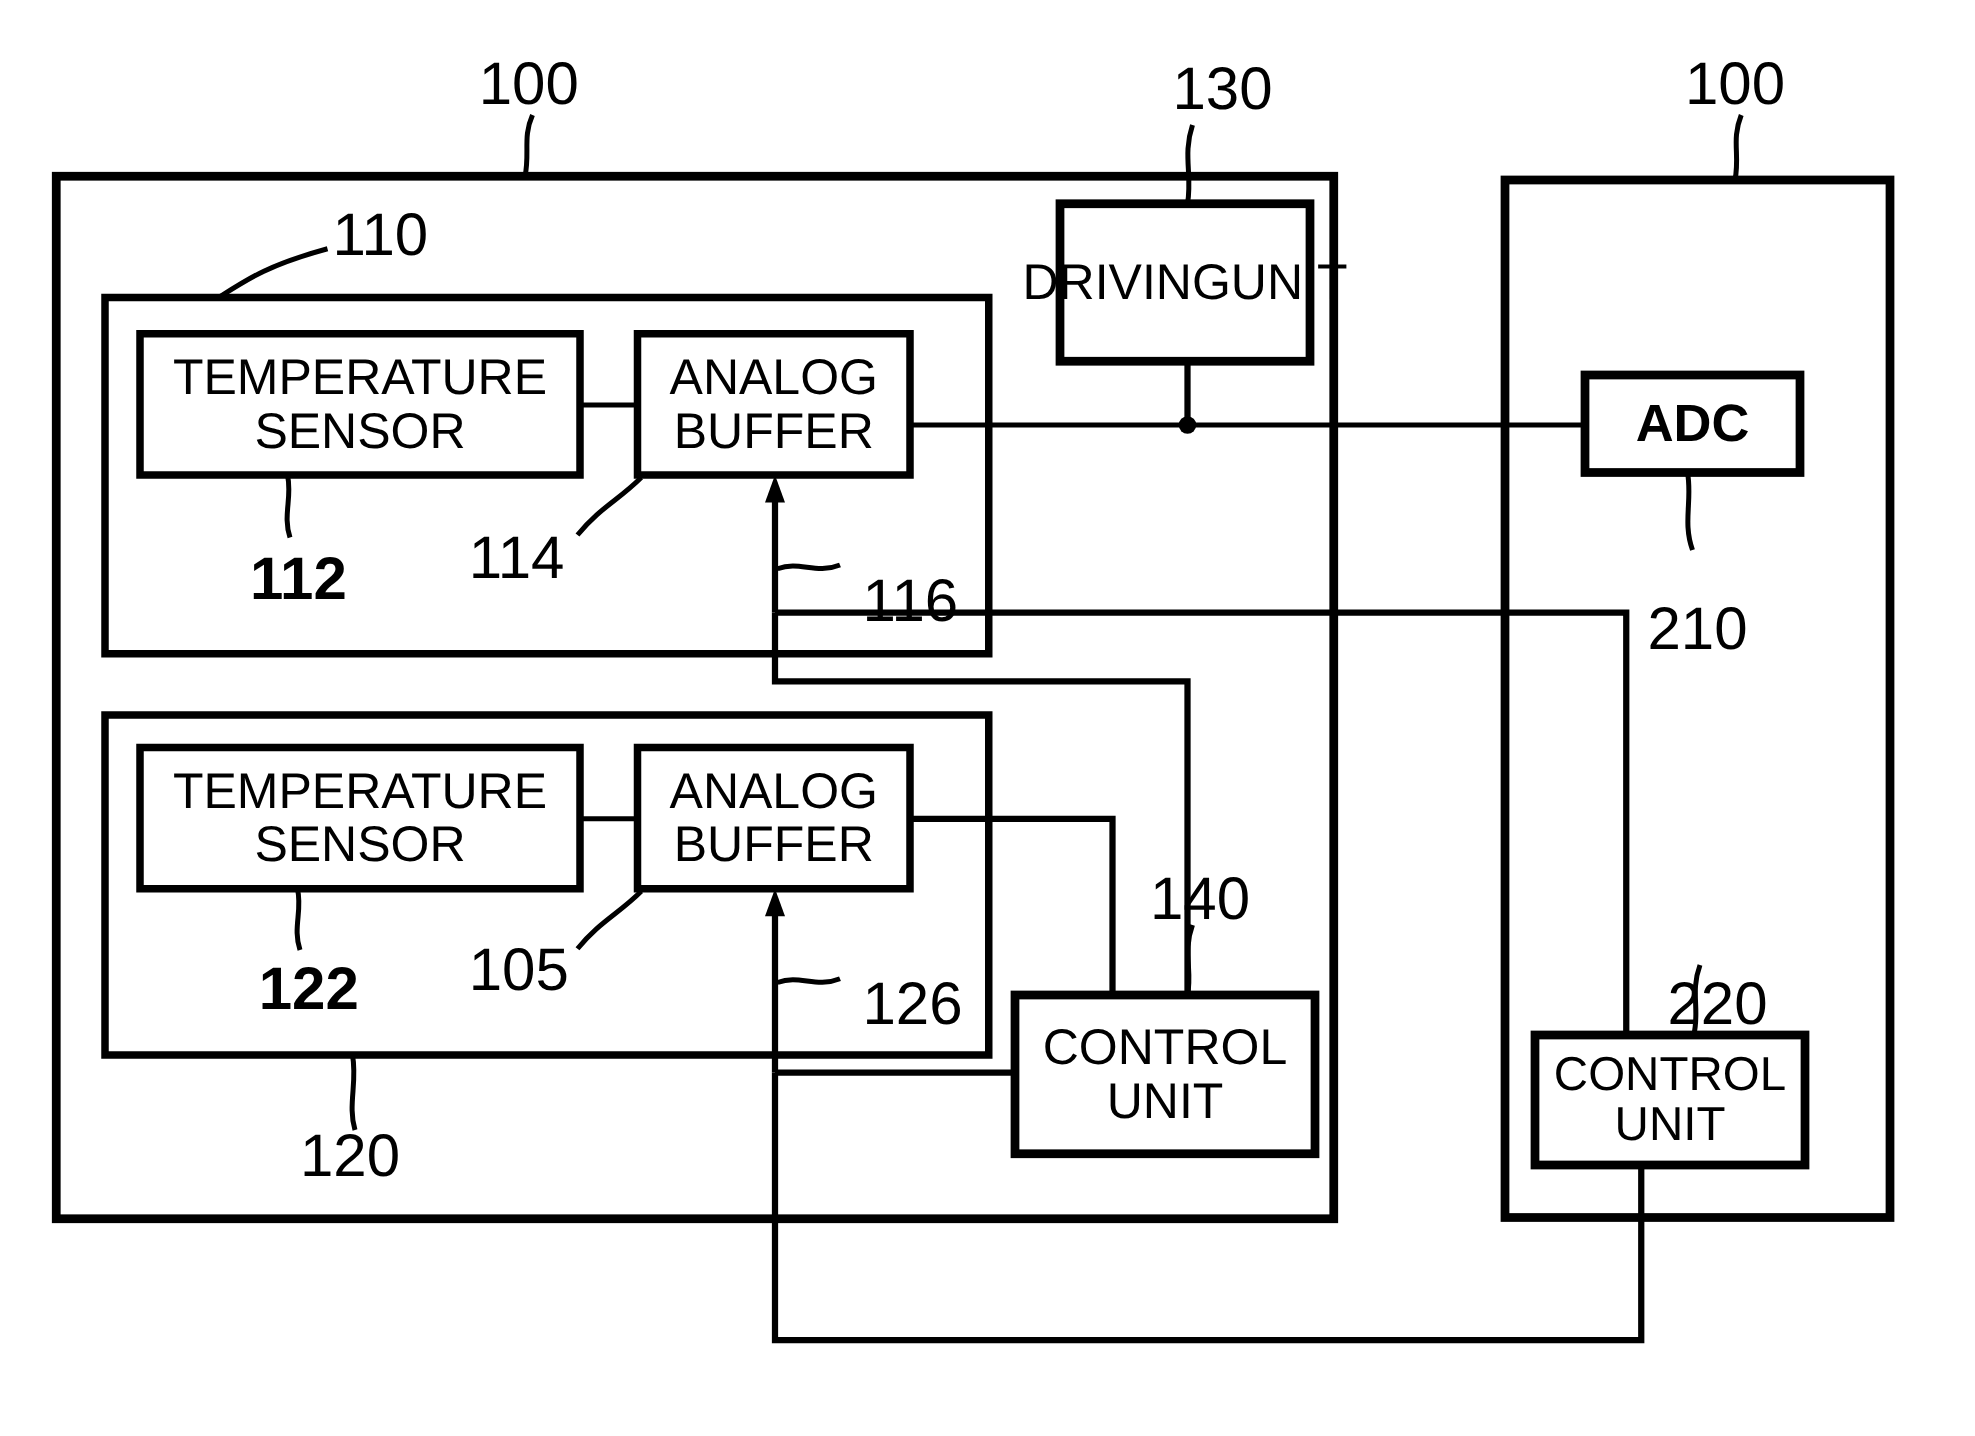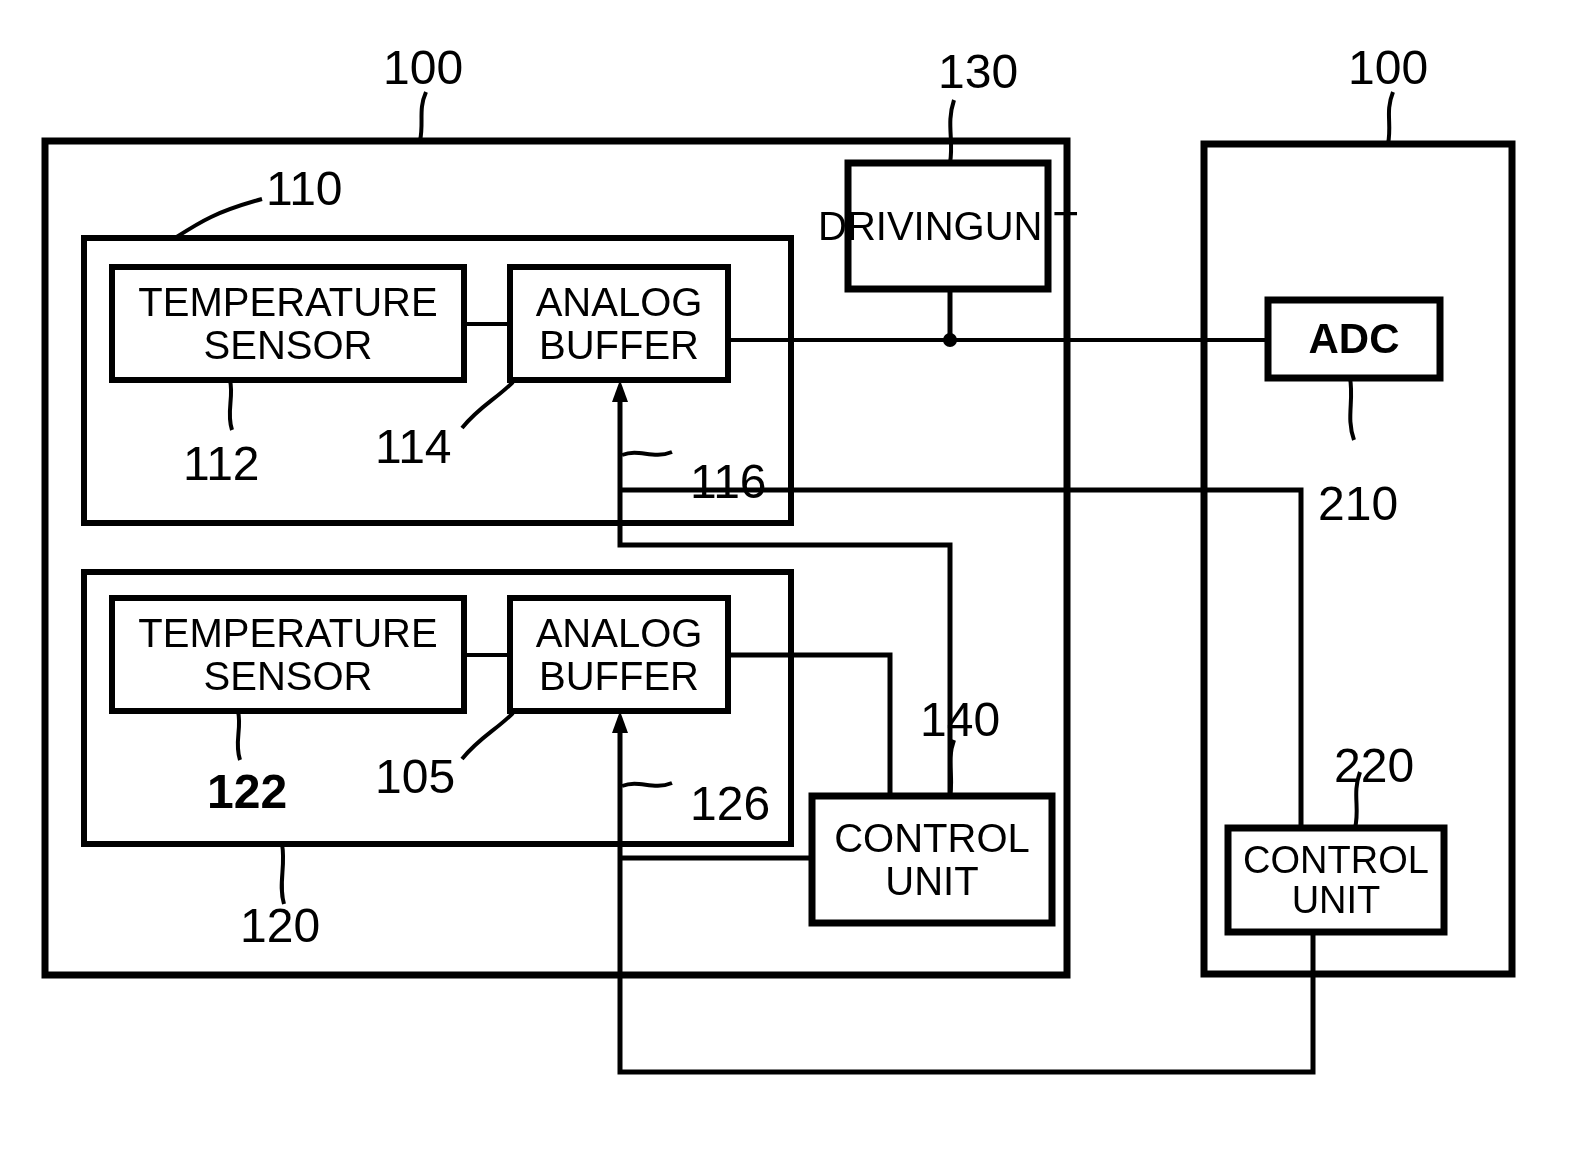--- a/index.html
+++ b/index.html
@@ -143,33 +143,33 @@
   </div>
 
   <div class="ref" style="left:383px;top:44px;">100</div>
 
   <div class="ref" style="left:1348px;top:44px;">100</div>
 
   <div class="ref" style="left:938px;top:48px;">130</div>
 
   <div class="ref" style="left:266px;top:165px;">110</div>
 
-  <div class="ref" style="left:183px;top:440px;">112</div>
+  <div class="ref" style="left:200px;top:440px;font-weight:bold;">112</div>
 
   <div class="ref" style="left:375px;top:423px;">114</div>
 
   <div class="ref" style="left:690px;top:458px;">116</div>
 
   <div class="ref" style="left:207px;top:768px;font-weight:bold;">122</div>
 
   <div class="ref" style="left:375px;top:753px;">105</div>
 
   <div class="ref" style="left:690px;top:780px;">126</div>
 
   <div class="ref" style="left:240px;top:902px;">120</div>
 
   <div class="ref" style="left:920px;top:696px;">140</div>
 
   <div class="ref" style="left:1318px;top:440px;margin-top:40px;">210</div>
 
-  <div class="ref" style="left:1334px;top:742px;">220</div>
+  <div class="ref" style="left:1334px;top:780px;">220</div>
 
 </div>
 
 </body></html>

